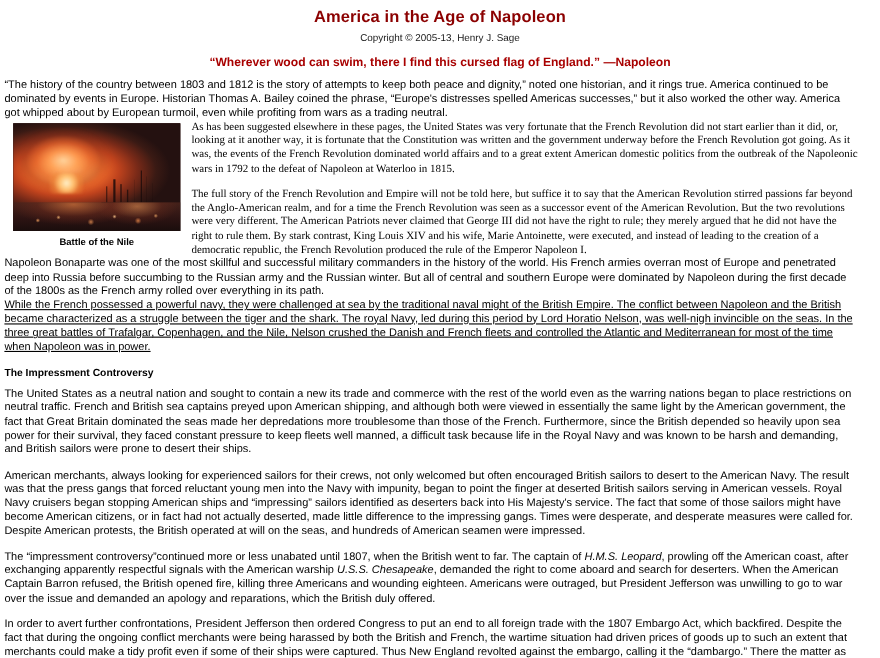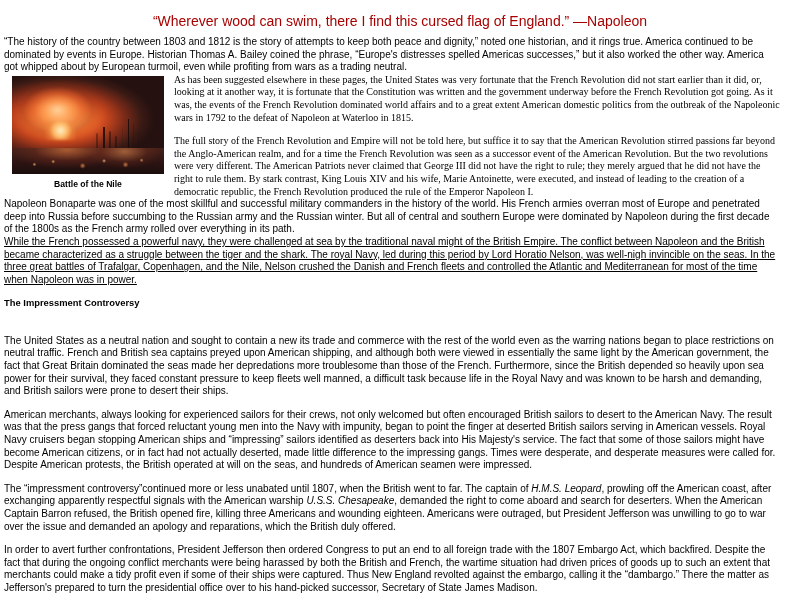--- a/index.html
+++ b/index.html
@@ -35,43 +35,43 @@
   .copyright {
     text-align: center;
     font-size: 9px;
     line-height: 12px;
     color: #1a1a1a;
     margin: 3px 0 0 0;
   }
   .epigraph {
     text-align: center;
     color: #a80000;
-    font-size: 14px;
-    font-weight: normal;
+    font-size: 11px;
+    font-weight: bold;
     line-height: 12px;
     margin: 11px 0 0 0;
   }
 
   
   p.body-text {
     font-size: 10px;
     line-height: 12.6px;
     text-align: left;
     margin: 0 16px 11px 0;
     color: #000000;
   }
   p.body-text:last-child {
     margin-bottom: 0;
   }
 
   h3.section-heading {
     font-size: 9.4px;
     font-weight: bold;
     line-height: 12.6px;
-    margin: 0 0 25px 0;
+    margin: 0 0 7px 0;
     color: #000000;
   }
 
   .intro-block {
     margin-top: 9px;
   }
 
   
   .figure {
     float: left;
@@ -176,20 +176,22 @@
     clear: both;
     text-decoration: underline;
   }
   i, em { }
 </style>
 </head>
 <body>
 
 <div class="page">
 
+  <h1 class="page-title">America in the Age of Napoleon</h1>
+  <div class="copyright">Copyright © 2005-13, Henry J. Sage</div>
   <div class="epigraph">“Wherever wood can swim, there I find this cursed flag of England.” —Napoleon</div>
 
   <div class="intro-block">
     <p class="body-text">“The history of the country between 1803 and 1812 is the story of attempts to keep both peace and dignity,” noted one historian, and it rings true.  America continued to be dominated by events in Europe. Historian Thomas A. Bailey coined the phrase, “Europe's distresses spelled Americas successes,” but it also worked the other way. America got whipped about by European turmoil, even while profiting from wars as a trading neutral.</p>
   </div>
 
   <div class="clearfix">
 
     <figure class="figure">
       <div class="figure-image" role="img">

